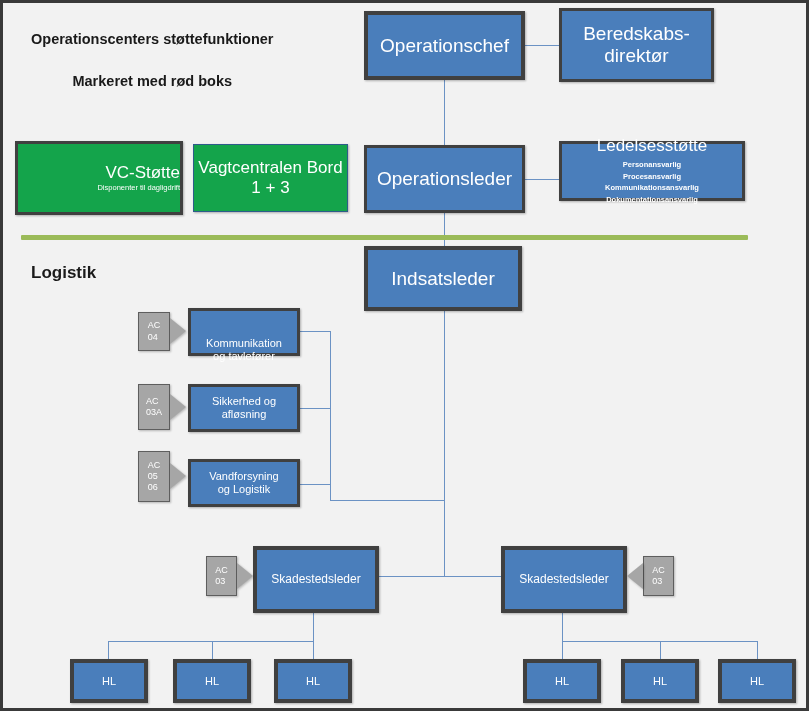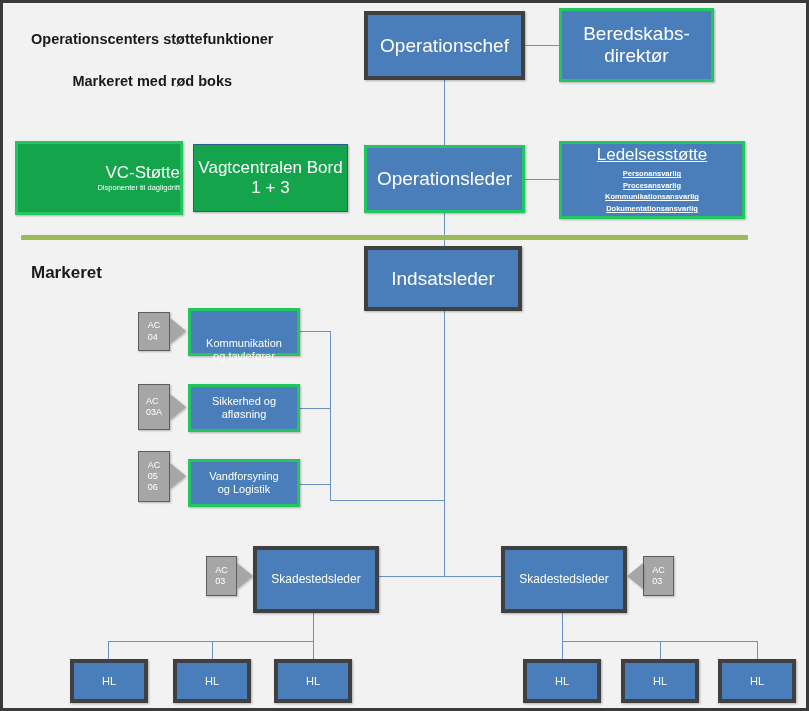--- a/index.html
+++ b/index.html
@@ -34,21 +34,21 @@
     border:4px solid #404040;
     box-shadow:1px 1px 2px rgba(0,0,0,.28);
   }
   .green{
     background:#14a44b;
     border:1px solid #2e5c8a;
     box-shadow:1px 1px 2px rgba(0,0,0,.28);
     align-items:flex-end;
   }
   .redbox{
-    border:3px solid #22c55e;
+    border:3px solid #404040;
   }
 
   
   .conn{
     position:absolute;
     background:#6b92c4;
     z-index:1;
   }
   .conn.h{height:1px;}
   .conn.v{width:1px;}
@@ -160,42 +160,42 @@
 
   <div class="node blue redbox title-lg" style="left:556px;top:5px;width:155px;height:74px;">
     <span>Beredskabs-
 direktør</span>
   </div>
 
   <div class="node blue redbox title-lg" style="left:361px;top:142px;width:161px;height:68px;">
     <span>Operationsleder</span>
   </div>
 
-  <div class="node blue redbox" style="left:556px;top:138px;width:186px;height:78px;text-decoration:underline;">
+  <div class="node blue redbox" style="left:556px;top:138px;width:186px;height:60px;">
     <span class="title-md">Ledelsesstøtte</span>
     <div class="sublist">
       <div>Personansvarlig</div>
       <div>Procesansvarlig</div>
       <div>Kommunikationsansvarlig</div>
       <div>Dokumentationsansvarlig</div>
     </div>
   </div>
 
   <div class="node green redbox" style="left:12px;top:138px;width:168px;height:74px;">
     <span class="title-md">VC-Støtte</span>
     <span class="sub-xxs">Disponenter til dagligdrift</span>
   </div>
 
   <div class="node green title-md" style="left:190px;top:141px;width:155px;height:68px;">
     <span>Vagtcentralen
 Bord 1 + 3</span>
   </div>
 
   <div class="freetext" style="left:28px;top:240px;font-size:17px;">
-    <span>Markeret</span>
+    <span>Logistik</span>
   </div>
 
   <div class="node blue title-lg" style="left:361px;top:243px;width:158px;height:65px;">
     <span>Indsatsleder</span>
   </div>
 
   <div class="acchip" style="left:135px;top:309px;width:32px;height:39px;">
     <span style="white-space:pre-line;">AC
 04</span>
   </div>

